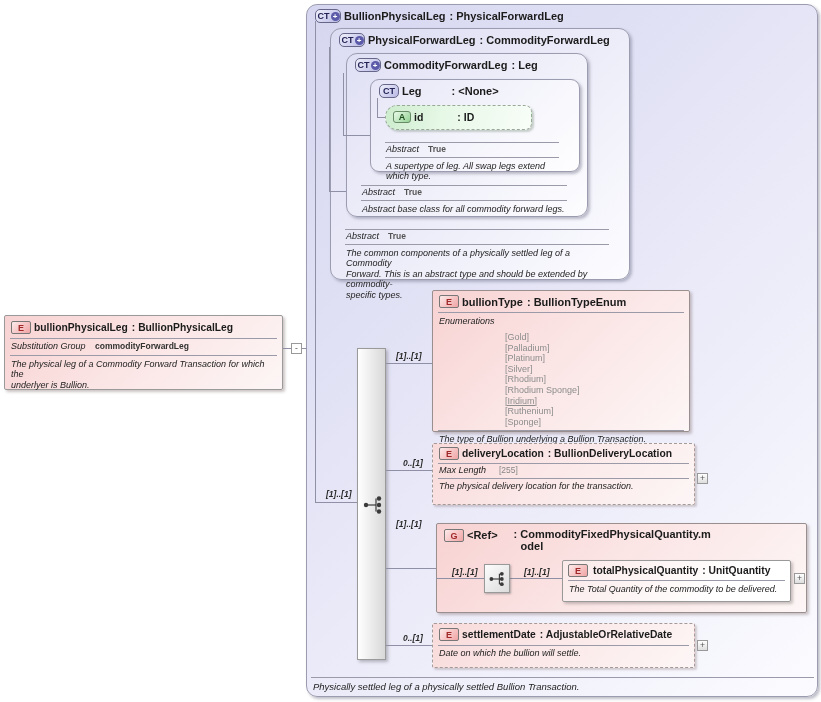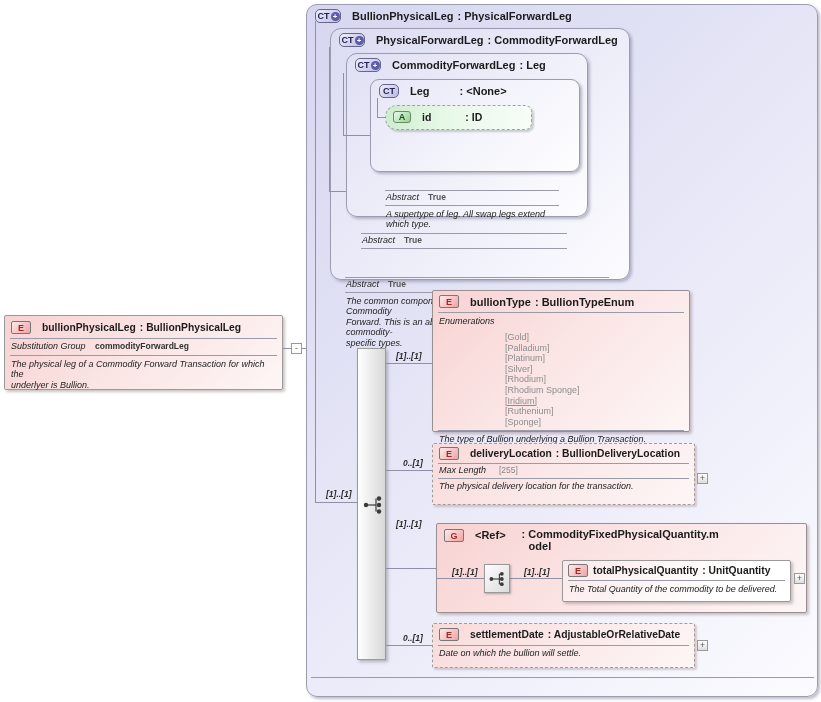--- a/index.html
+++ b/index.html
@@ -18,21 +18,21 @@
             box-shadow:2px 2px 2px rgba(130,110,110,.3);box-sizing:border-box;}
   .white-box{position:absolute;border:1px solid #999;border-radius:2px;
              background:linear-gradient(135deg,#fbe9e9 0%,#ffffff 70%);
              box-shadow:2px 2px 3px rgba(120,110,110,.4);box-sizing:border-box;}
   .green-box{position:absolute;border:1px dashed #9aa89a;border-radius:12px 7px 7px 12px;
              background:linear-gradient(105deg,#cdeccd 0%,#e7f8e7 40%,#f8fdf8 100%);
              box-shadow:2px 2px 2px rgba(110,130,110,.35);box-sizing:border-box;}
 
   
   .hdr{display:flex;align-items:center;padding:4px 6px 2px 8px;white-space:nowrap;}
-  .hdr .name{font-weight:bold;font-size:11px;color:#1b1b1b;margin-left:11px;}
+  .hdr .name{font-weight:bold;font-size:11px;color:#1b1b1b;margin-left:3px;}
   .hdr .type{font-weight:bold;font-size:11px;color:#1b1b1b;margin-left:4px;}
   .hdr .sm{font-size:10.3px;}
   .gap-wide{margin-left:30px !important;}
   .gap-wide2{margin-left:34px !important;}
   .badge{display:inline-flex;align-items:center;justify-content:center;box-sizing:border-box;
          font-weight:bold;font-size:9px;border:1px solid #777;flex:0 0 auto;}
   .badge-ct{width:26px;height:14px;border-radius:5px;border-color:#666688;color:#222255;
             background:linear-gradient(135deg,#f0f0fc,#b8b8e4);gap:1px;padding-left:1px;}
   .badge-ct .plus-dot{width:9px;height:9px;border-radius:50%;background:#5b5baa;color:#fff;
             font-size:8px;line-height:9px;display:inline-flex;align-items:center;justify-content:center;}
@@ -43,21 +43,21 @@
   .badge-a{width:18px;height:12px;border-radius:3px;border-color:#678a67;color:#205020;
            background:linear-gradient(135deg,#eafaea,#94d294);}
 
   
   .sep{height:1px;background:#9a9aa8;margin:2px 5px 1px 5px;}
   .facet-row{display:flex;align-items:baseline;padding:0 6px;line-height:10.5px;}
   .facet-label{font-style:italic;font-size:9px;color:#222;}
   .facet-val{font-weight:bold;font-size:8.5px;color:#555;}
   .desc{font-style:italic;font-size:9px;color:#222;line-height:10.6px;padding:2px 6px 0 6px;
         white-space:pre-line;}
-  .bottom-sec{position:absolute;left:9px;right:15px;margin-top:48px;}
+  .bottom-sec{position:absolute;left:9px;right:15px;}
   .bottom-sec .desc{padding-left:6px;}
   .enum-row{display:flex;padding:2px 6px 1px 6px;}
   .enum-label{font-style:italic;font-size:9px;color:#222;width:66px;flex:0 0 auto;}
   .enum-vals{font-size:9px;color:#8d8d8d;line-height:10.6px;}
   .card-label{position:absolute;font-style:italic;font-weight:bold;font-size:8.5px;color:#2a2a2a;}
 
   
   .line{position:absolute;background:#8f8fa5;z-index:3;}
   .handle{position:absolute;width:11px;height:11px;border:1px solid #999;box-sizing:border-box;
           background:linear-gradient(#ffffff,#dedede);display:flex;align-items:center;
@@ -119,20 +119,21 @@
       <span class="name">CommodityForwardLeg</span>
       <span class="type">: Leg</span>
     </div>
     <div class="bottom-sec" style="top:129px;">
       <div class="sep"></div>
       <div class="facet-row">
         <span class="facet-label" style="width:42px;">Abstract</span>
         <span class="facet-val">True</span>
       </div>
       <div class="sep"></div>
+      <div class="desc">Abstract base class for all commodity forward legs.</div>
     </div>
   </div>
 
   <div class="lav-box" style="left:370px;top:79px;width:210px;height:93px;border-radius:9px;background:linear-gradient(135deg,#e6e6f7 0%,#f2f2fb 45%,#fefeff 100%);">
     <div class="hdr">
       <span class="badge badge-ct-plain">
           <span>CT</span>
         </span>
       <span class="name">Leg</span>
       <span class="type gap-wide">: &lt;None&gt;</span>
@@ -302,14 +303,15 @@
   <div class="line" style="left:436px;top:578px;width:48px;height:1px;"></div>
   <div class="line" style="left:510px;top:578px;width:52px;height:1px;"></div>
 
   <span class="card-label" style="left:326px;top:489px;">[1]..[1]</span>
   <span class="card-label" style="left:396px;top:351px;">[1]..[1]</span>
   <span class="card-label" style="left:403px;top:458px;">0..[1]</span>
   <span class="card-label" style="left:396px;top:519px;">[1]..[1]</span>
   <span class="card-label" style="left:403px;top:633px;">0..[1]</span>
 
   <div class="line" style="left:311px;top:677px;width:503px;height:1px;background:#9a9aaa;"></div>
+  <div class="footer-note" style="left:313px;top:681px;">Physically settled leg of a physically settled Bullion Transaction.</div>
 
 </div>
 
 </body></html>

